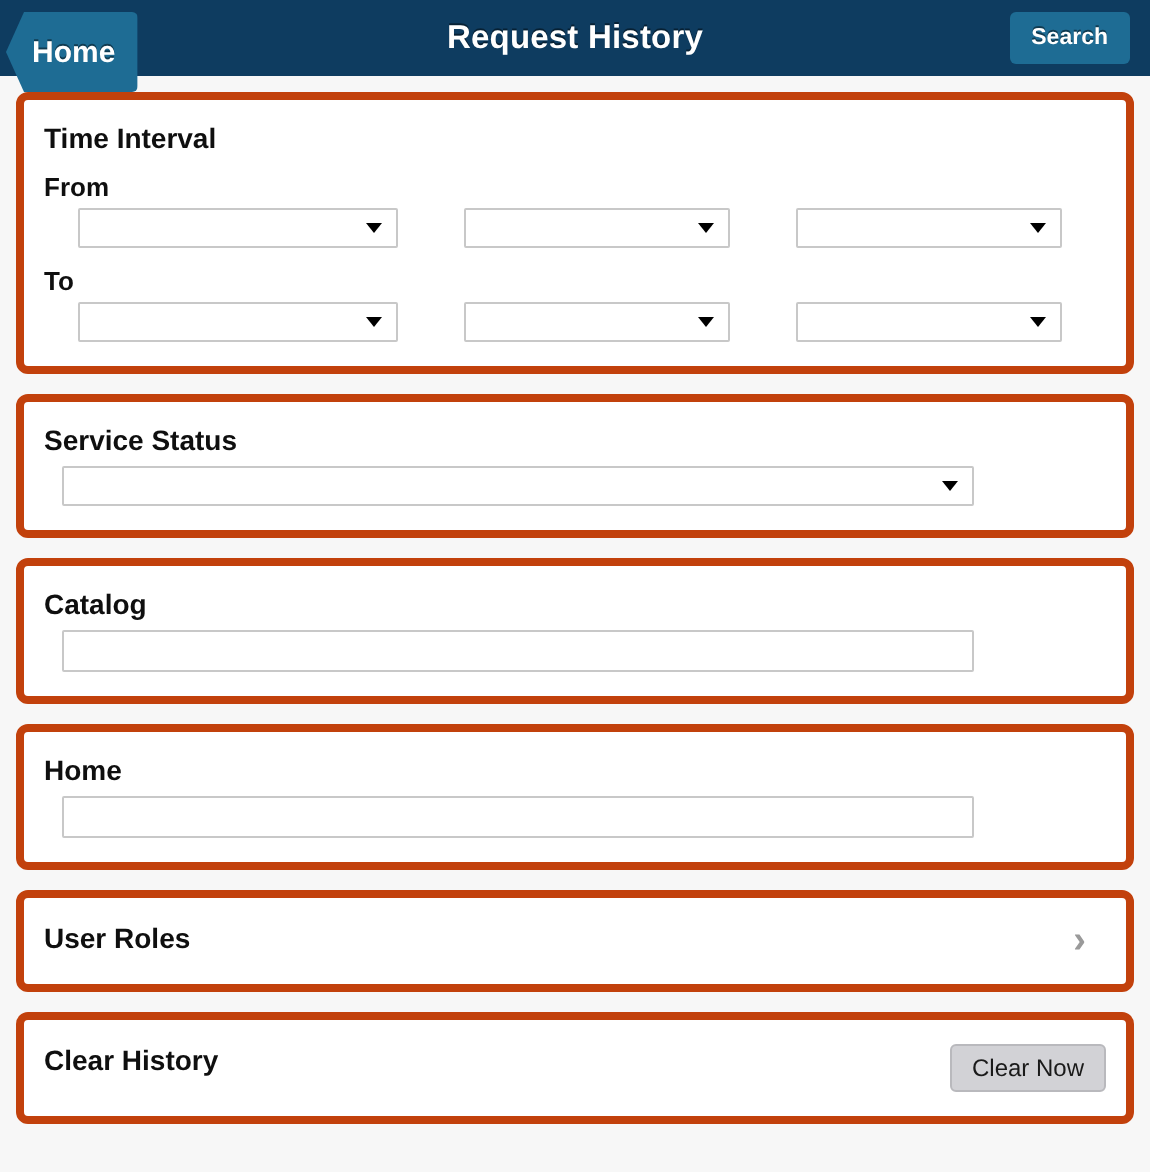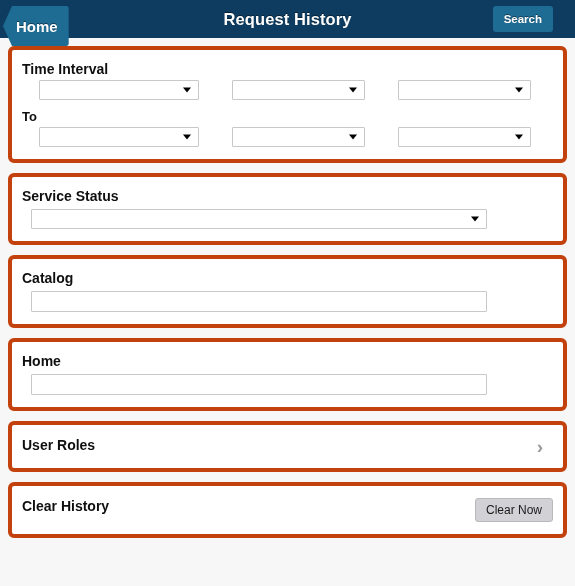--- a/index.html
+++ b/index.html
@@ -47,21 +47,21 @@
     font-weight: bold;
     display: flex;
     align-items: center;
     text-shadow: 0 -1px 0 rgba(0,0,0,.45);
     clip-path: polygon(9px 0, 100% 0, 100% 100%, 9px 100%, 0 50%);
     border-radius: 0 3px 3px 0;
   }
 
   .search-button {
     position: absolute;
-    right: 22px;
+    right: 10px;
     top: 6px;
     height: 26px;
     padding: 0 11px;
     background: #1e6c94;
     color: #ffffff;
     font-size: 11.5px;
     font-weight: bold;
     display: flex;
     align-items: center;
     border-radius: 3px;
@@ -178,20 +178,21 @@
   <div class="search-button">
     <span>Search</span>
   </div>
 </div>
 
 <div class="content">
 
   <div class="panel">
     <div class="panel-title">Time Interval</div>
 
+    <div class="sub-label">From</div>
     <div class="ti-row">
       <div class="select-box">
         <span></span>
         <span class="caret"></span>
       </div>
       <div class="select-box">
         <span></span>
         <span class="caret"></span>
       </div>
       <div class="select-box">

